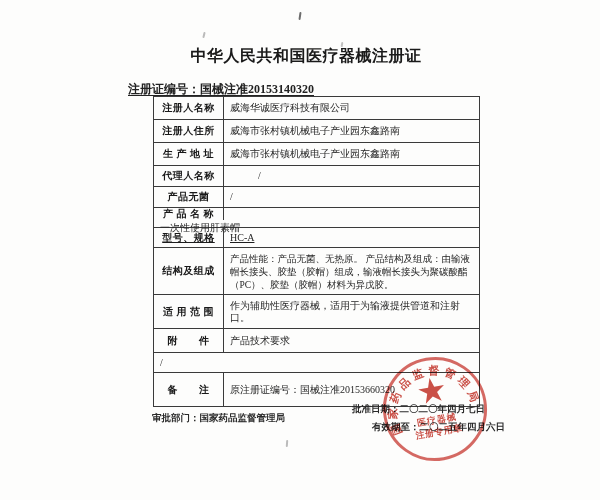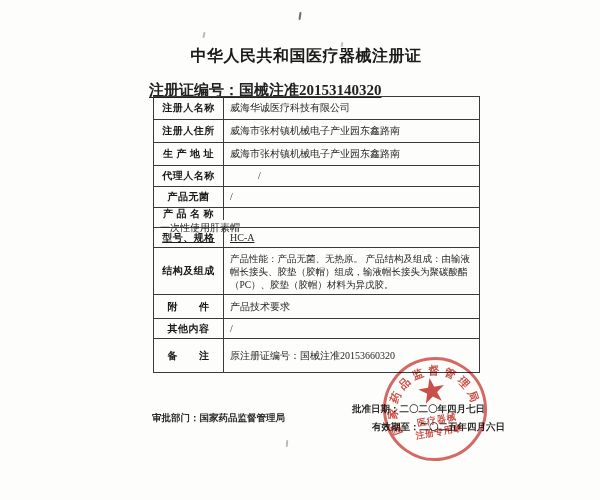--- a/index.html
+++ b/index.html
@@ -5,21 +5,21 @@
   html,body{margin:0;padding:0;background:#ffffff;}
   .page{
     position:relative;width:600px;height:500px;background:#fdfdfc;overflow:hidden;
     font-family:"Liberation Serif","DejaVu Serif",serif;color:#1e1e1e;
   }
   .title{
     position:absolute;left:6px;top:46px;width:600px;text-align:center;
     font-size:16px;font-weight:bold;letter-spacing:.5px;color:#1a1a1a;
   }
   .regno{
-    position:absolute;left:149px;top:81px;font-size:15px;font-weight:bold;color:#222;
+    position:absolute;left:128px;top:81px;font-size:12px;font-weight:bold;color:#222;
     text-decoration:underline;text-underline-offset:2px;
   }
   .cert-table{
     position:absolute;left:153px;top:96px;width:325px;
     border:1.5px solid #3a3a3a;background:rgba(255,255,255,.0);
   }
   .trow{display:flex;border-bottom:1px solid #3a3a3a;box-sizing:border-box;}
   .trow:last-child{border-bottom:none;}
   .tlabel{
     width:70px;min-width:70px;border-right:1px solid #3a3a3a;box-sizing:border-box;
@@ -103,26 +103,29 @@
           <div class="tvalue">一次性使用肝素帽</div>
         </div>
         <div class="trow" style="height: 20px; text-decoration: underline;">
           <div class="tlabel">型号、规格</div>
           <div class="tvalue">HC-A</div>
         </div>
         <div class="trow" style="height: 47px;">
           <div class="tlabel">结构及组成</div>
           <div class="tvalue multi">产品性能：产品无菌、无热原。 产品结构及组成：由输液帽长接头、胶垫（胶帽）组成，输液帽长接头为聚碳酸酯（PC）、胶垫（胶帽）材料为异戊胶。</div>
         </div>
+        <div class="trow" style="height: 34px;">
+          <div class="tlabel">适 用 范 围</div>
+          <div class="tvalue">作为辅助性医疗器械，适用于为输液提供管道和注射口。</div>
+        </div>
         <div class="trow" style="height: 24px;">
           <div class="tlabel">附　　件</div>
           <div class="tvalue">产品技术要求</div>
         </div>
         <div class="trow" style="height: 20px;">
-          <div class="tlabel">其他内容</div>
           <div class="tvalue">/</div>
         </div>
         <div class="trow" style="height: 33px;">
           <div class="tlabel">备　　注</div>
           <div class="tvalue">原注册证编号：国械注准20153660320</div>
         </div>
       </div>
   </div>
 
   <div class="footer-left">审批部门：国家药品监督管理局</div>

